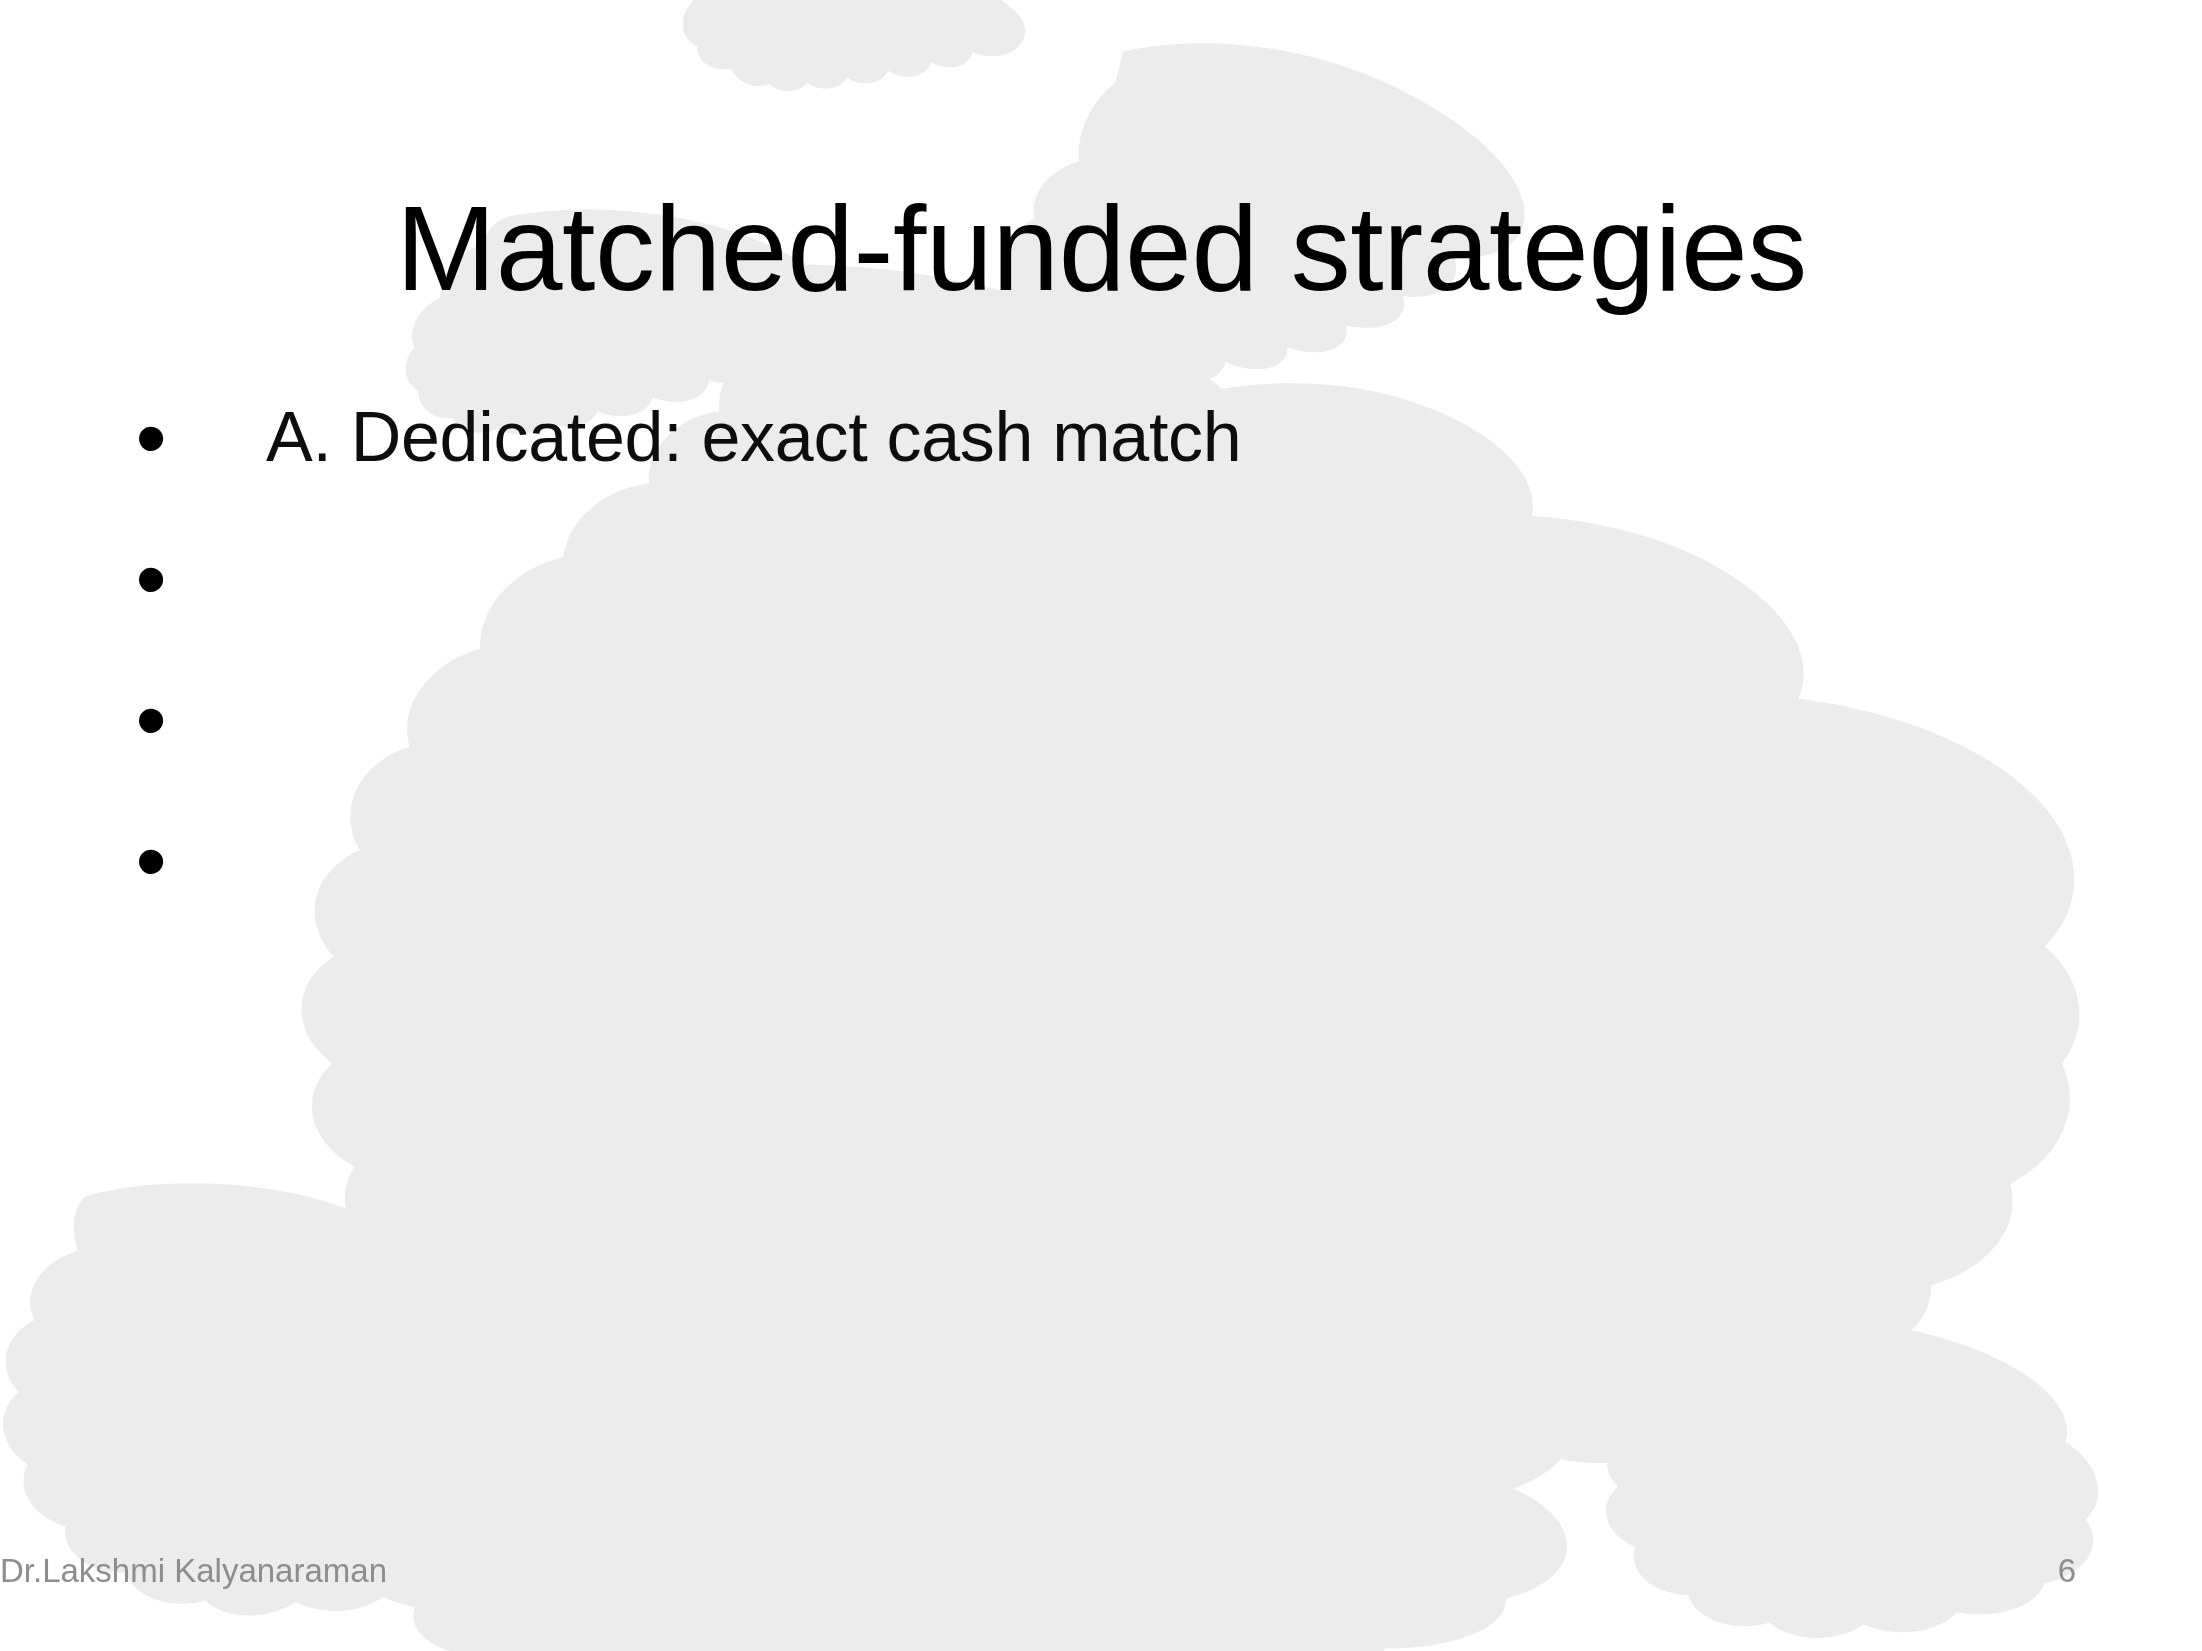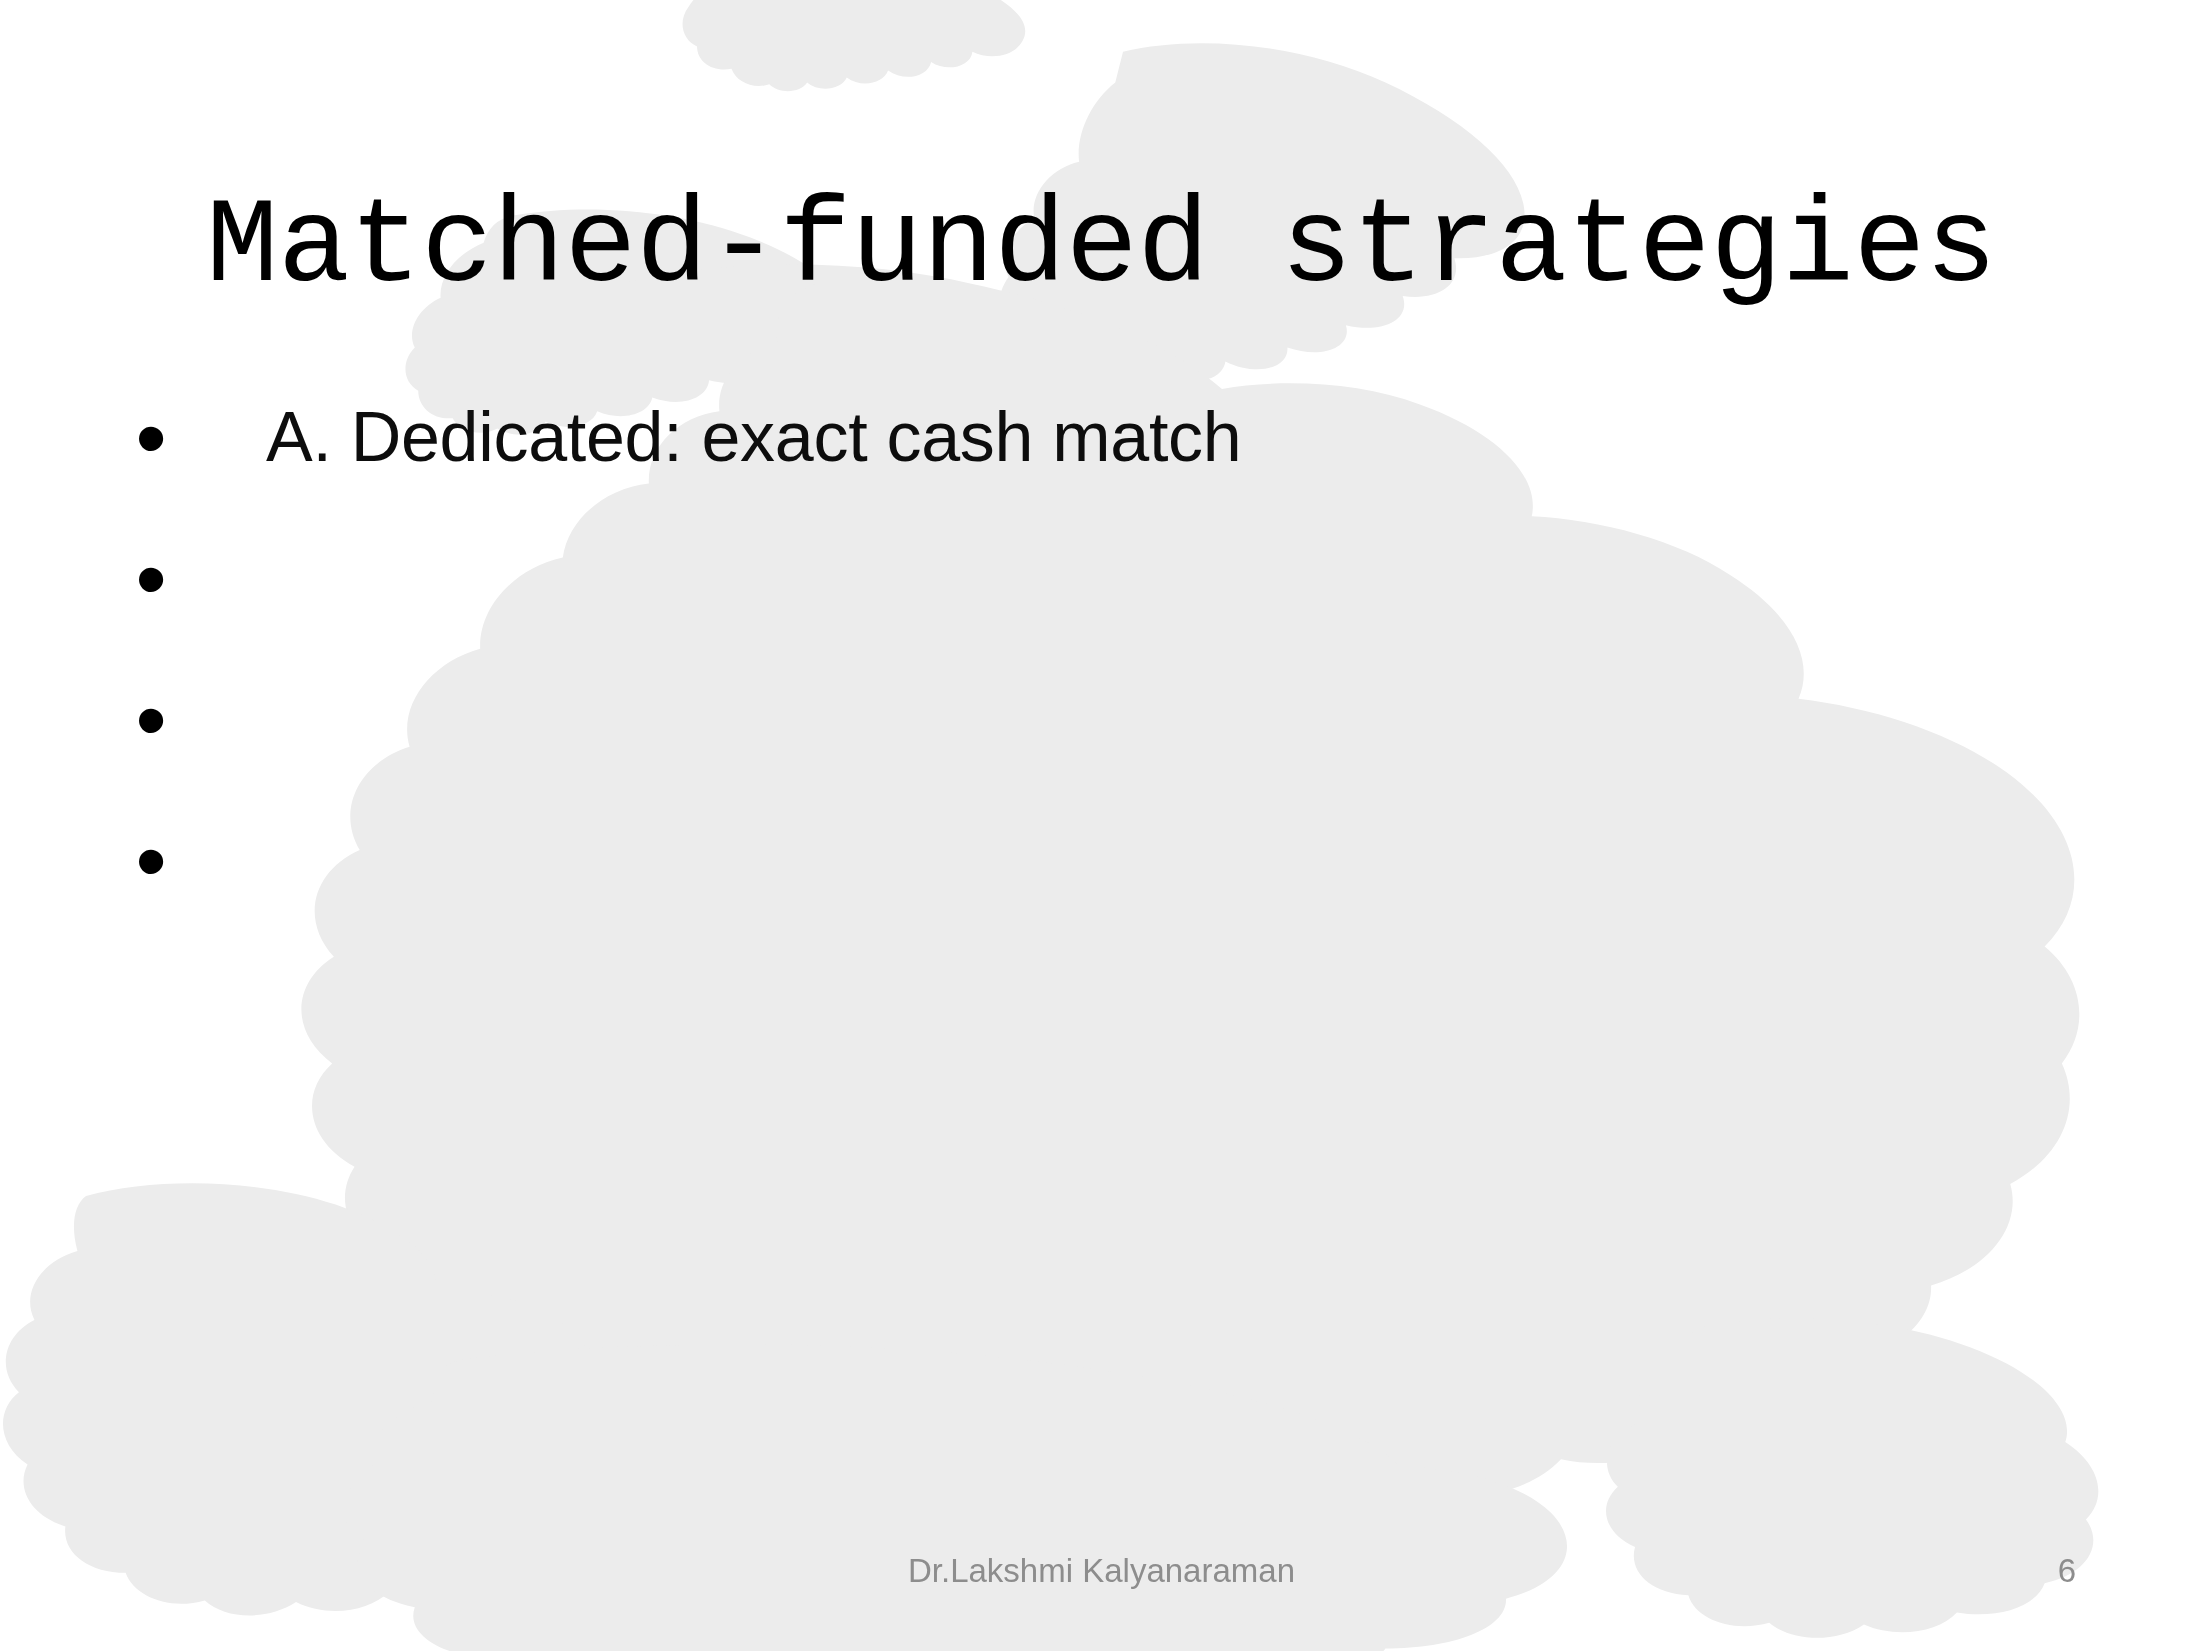--- a/index.html
+++ b/index.html
@@ -45,21 +45,20 @@
     text-align: center;
   }
   #slide-title {
     display: inline-block;
     font-size: 120px;
     line-height: 1.1;
     font-weight: 400;
     color: #000000;
     letter-spacing: -0.4px;
     white-space: nowrap;
-    font-family: Liberation Mono, monospace;
   }
 
   
   #bullet-list {
     position: absolute;
     left: 120px;
     top: 391px;
     width: 1893px;
     z-index: 3;
     list-style: none;
@@ -92,21 +91,20 @@
     letter-spacing: -0.3px;
     margin-left: 44px;
   }
 
   
   #footer-author {
     position: absolute;
     left: 0;
     top: 1550px;
     width: 2203px;
-    text-align: center;
     font-size: 33px;
     line-height: 41px;
     color: #8d8d8d;
     z-index: 3;
     white-space: nowrap;
   }
   #footer-pagenum {
     position: absolute;
     right: 127px;
     top: 1550px;

